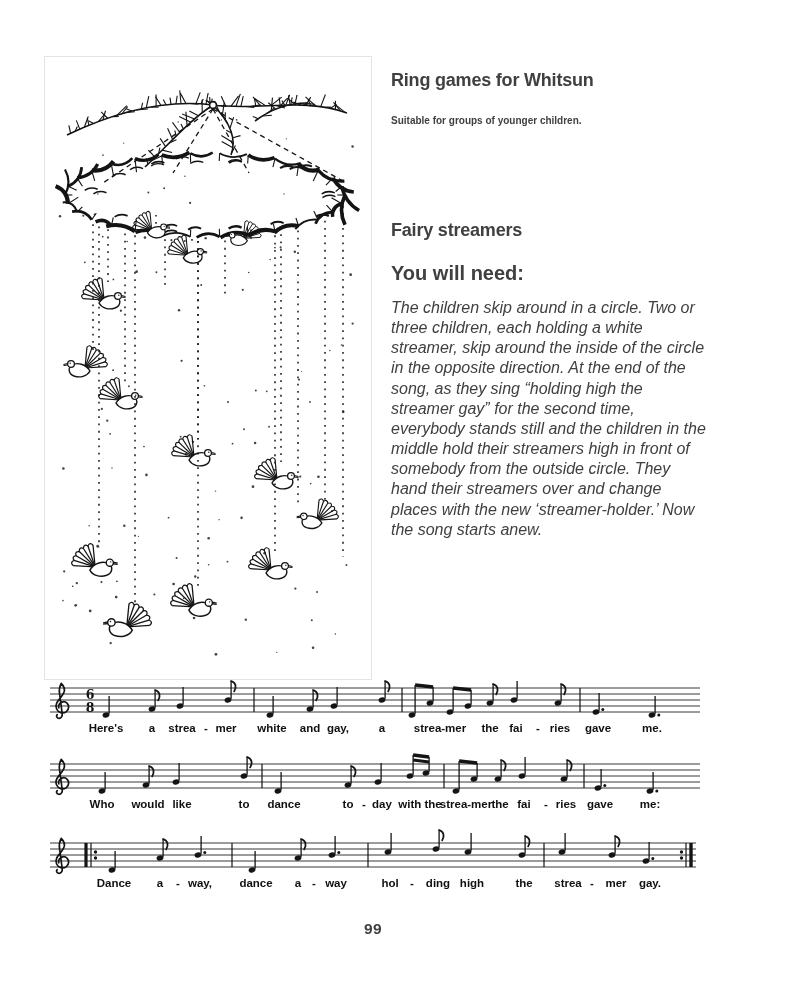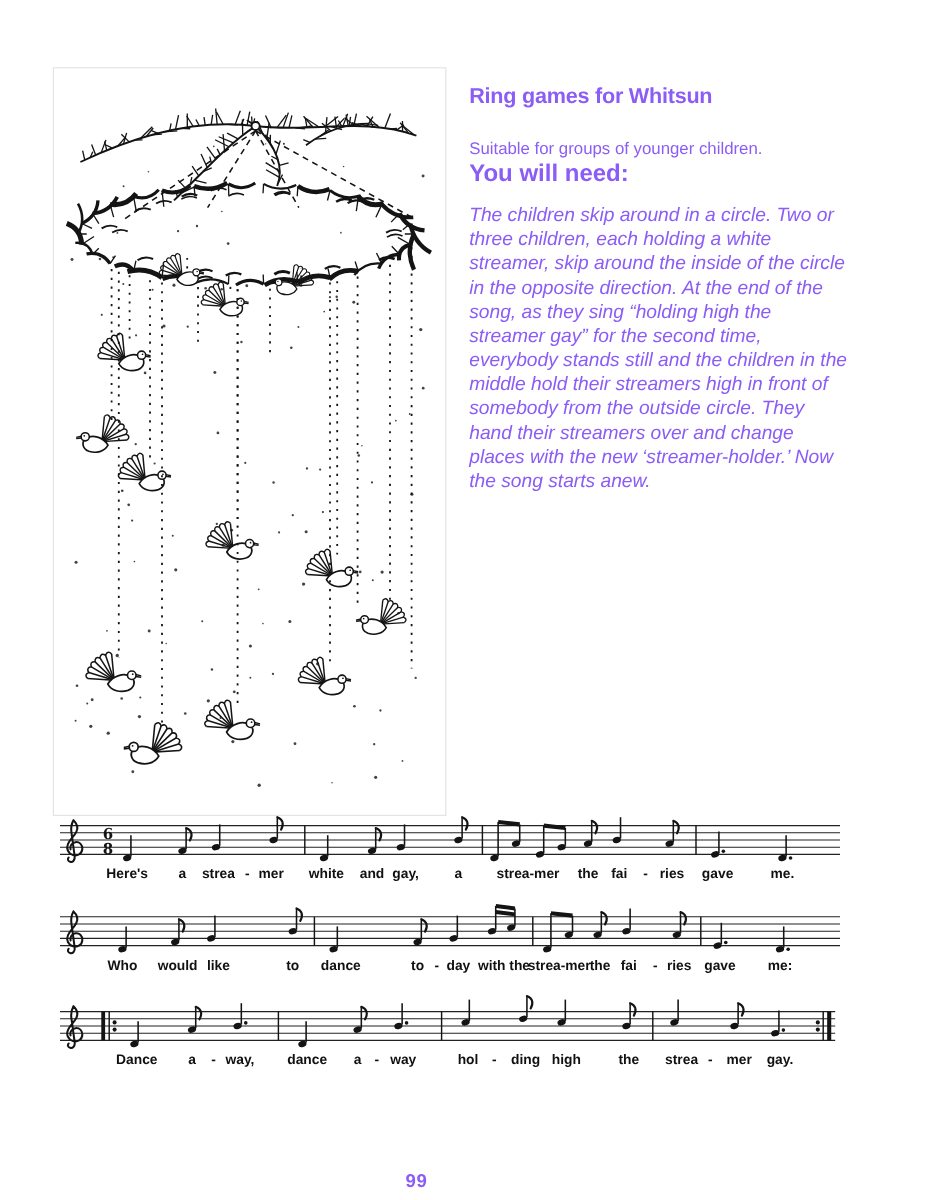--- a/index.html
+++ b/index.html
@@ -1,35 +1,35 @@
 <!DOCTYPE html>
 <html><head>
 <meta charset="utf-8">
 <style>
   html,body{margin:0;padding:0;background:#fff;}
   .page{
     position:relative;width:785px;height:1000px;background:#fff;
-    font-family:"Liberation Sans",sans-serif;color:#8b5cf6;overflow:hidden;
+    font-family:"Liberation Sans",sans-serif;color:#404040;overflow:hidden;
   }
   .illu-box{
     position:absolute;left:44px;top:56px;width:326px;height:622px;
     border:1px solid #e4e4e4;background:#fff;
   }
   .rightcol{position:absolute;left:391px;top:70px;width:320px;}
   h1.title{font-size:18px;font-weight:700;margin:0 0 24px 0;letter-spacing:-0.2px;}
-  .intro{font-size:14px;margin:0 0 0 0;line-height:1.28;}
+  .intro{font-size:10px;margin:0 0 0 0;line-height:1.28;font-weight:bold;}
   h2.section{font-size:18px;font-weight:700;margin:92px 0 20px 0;letter-spacing:-0.2px;}
   .need-label{font-size:20px;font-weight:700;margin:0;line-height:1.26;}
   .need-text{font-size:15.5px;margin:0 0 0 0;line-height:1.26;}
   .body-par{font-size:16px;margin:12px 0 0 0;line-height:1.26;width:318px;font-style:italic;}
   .outro{font-size:15.5px;margin:14px 0 0 0;line-height:1.26;}
   .system{position:absolute;left:48px;width:660px;height:62px;}
   .system svg{overflow:visible;display:block;}
   .pageno{
-    position:absolute;left:338px;top:976px;width:70px;text-align:left;
+    position:absolute;left:338px;top:920px;width:70px;text-align:center;
     font-size:15.5px;font-weight:700;letter-spacing:0.5px;
   }
 </style>
 </head>
 <body>
 
 <div class="page">
 
   <div class="illu-box">
     <svg id="illu" width="326" height="622" viewBox="0 0 326 622">
@@ -377,20 +377,21 @@
         <line x1="253" y1="173.39410772740644" x2="253" y2="450" stroke="#141414" stroke-width="1.5" stroke-dasharray="1.8 5.5"></line>
         <line x1="298" y1="149.07389567353096" x2="298" y2="500" stroke="#141414" stroke-width="1.5" stroke-dasharray="1.8 5.5"></line>
         <line x1="180" y1="183.56921938165306" x2="180" y2="242" stroke="#141414" stroke-width="1.5" stroke-dasharray="1.8 5.5"></line>
         <line x1="120" y1="182.2492235949962" x2="120" y2="232" stroke="#141414" stroke-width="1.5" stroke-dasharray="1.8 5.5"></line>
       </svg>
   </div>
 
   <div class="rightcol">
     <h1 class="title">Ring games for Whitsun</h1>
     <p class="intro">Suitable for groups of younger children.</p>
+    <h2 class="section">Fairy streamers</h2>
     <p class="need-label">You will need:</p>
     <p class="body-par">The children skip around in a circle. Two or three children, each holding a white streamer, skip around the inside of the circle in the opposite direction. At the end of the song, as they sing “holding high the streamer gay” for the second time, everybody stands still and the children in the middle hold their streamers high in front of somebody from the outside circle. They hand their streamers over and change places with the new ‘streamer-holder.’ Now the song starts anew.</p>
   </div>
 
   <div class="system" style="top:678px">
       <svg width="660" height="62" viewBox="0 0 660 62">
         <line x1="2" y1="10" x2="652" y2="10" stroke="#222" stroke-width="0.9"></line>
         <line x1="2" y1="16" x2="652" y2="16" stroke="#222" stroke-width="0.9"></line>
         <line x1="2" y1="22" x2="652" y2="22" stroke="#222" stroke-width="0.9"></line>
         <line x1="2" y1="28" x2="652" y2="28" stroke="#222" stroke-width="0.9"></line>

